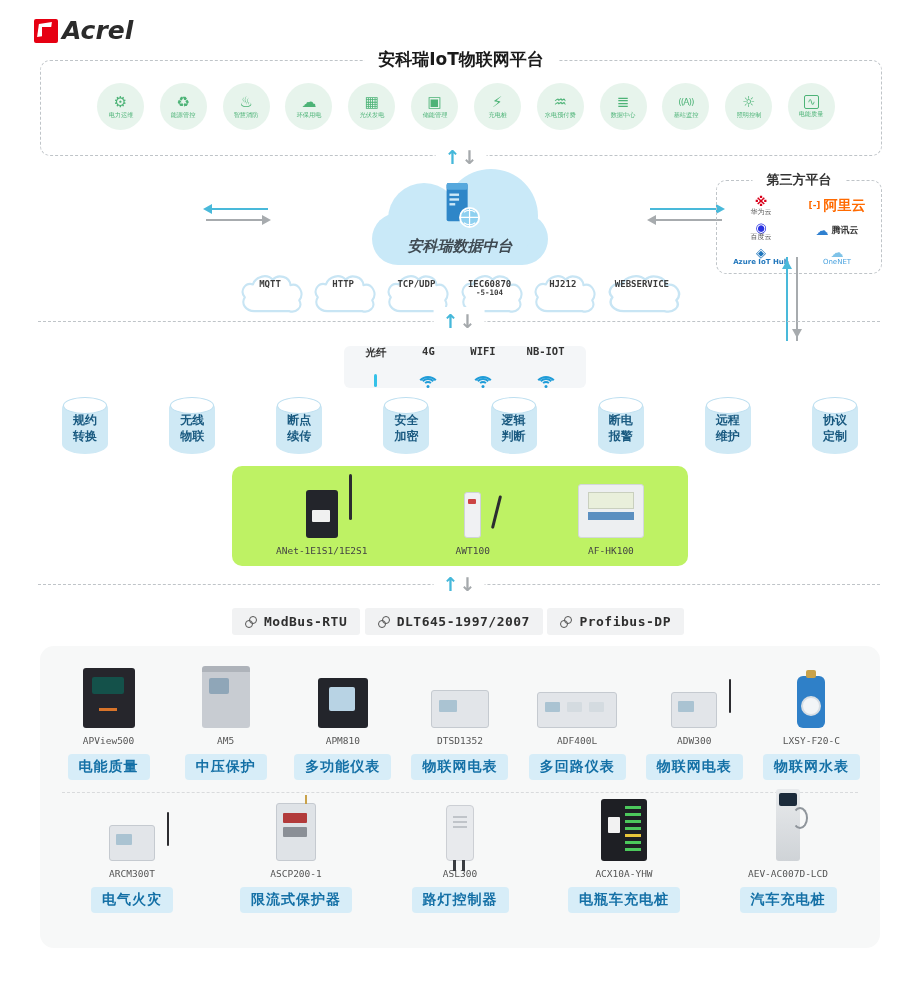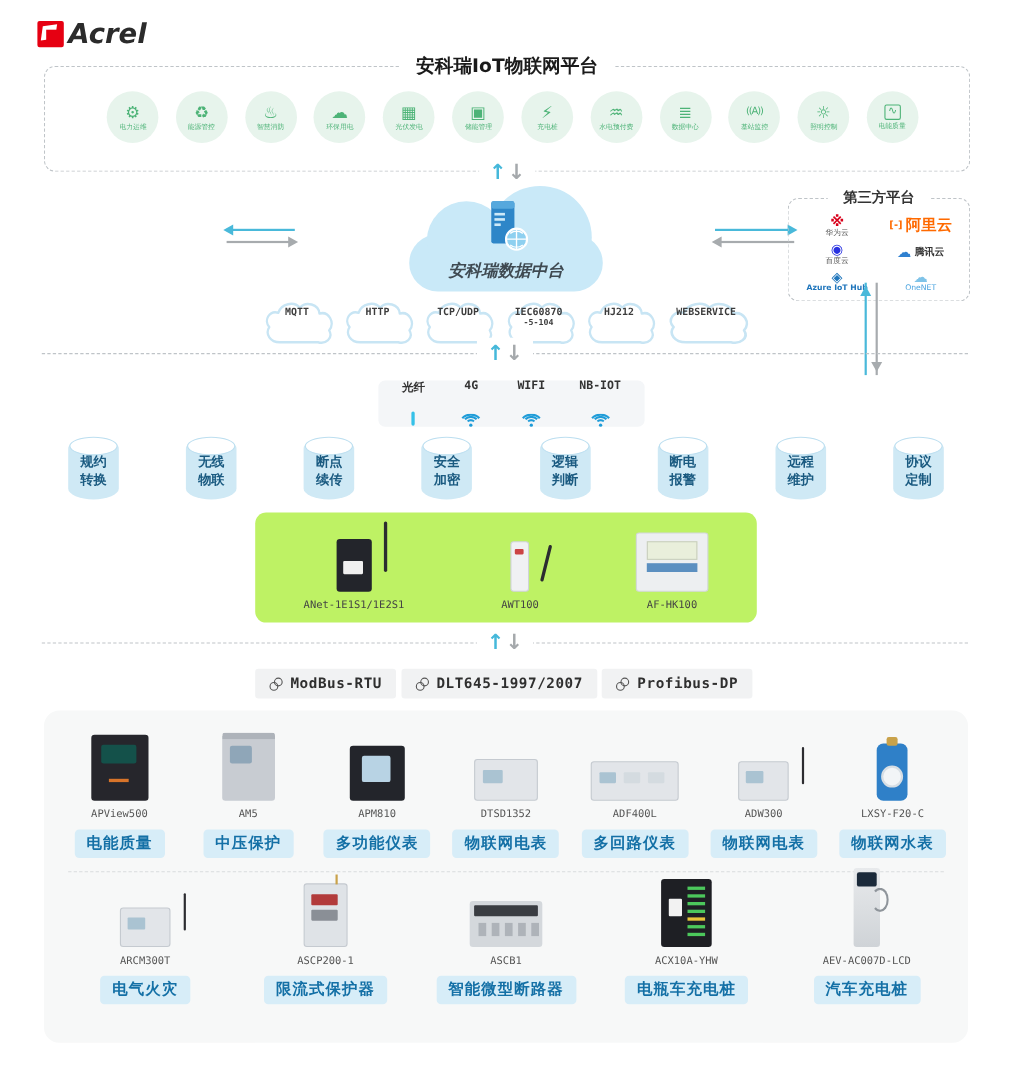--- a/index.html
+++ b/index.html
@@ -611,28 +611,28 @@
 
 
         <div class="pcard">
           <div class="pimg">
             <div class="device" data-tone="din-tall"></div>
           </div>
           <div class="pmodel mono">ASCP200-1</div>
           <div class="pbadge">限流式保护器</div>
         </div>
 
-        <div class="pcard">
-          <div class="pimg">
-            <div class="device" data-tone="breaker"></div>
-          </div>
-          <div class="pmodel mono">ASCB1</div>
-          <div class="pbadge">智能微型断路器</div>
-        </div>
-
+
+        <div class="pcard">
+          <div class="pimg">
+            <div class="device" data-tone="slim"></div>
+          </div>
+          <div class="pmodel mono">ASL300</div>
+          <div class="pbadge">路灯控制器</div>
+        </div>
 
 
         <div class="pcard">
           <div class="pimg">
             <div class="device" data-tone="cabinet-dark"></div>
           </div>
           <div class="pmodel mono">ACX10A-YHW</div>
           <div class="pbadge">电瓶车充电桩</div>
         </div>
 

